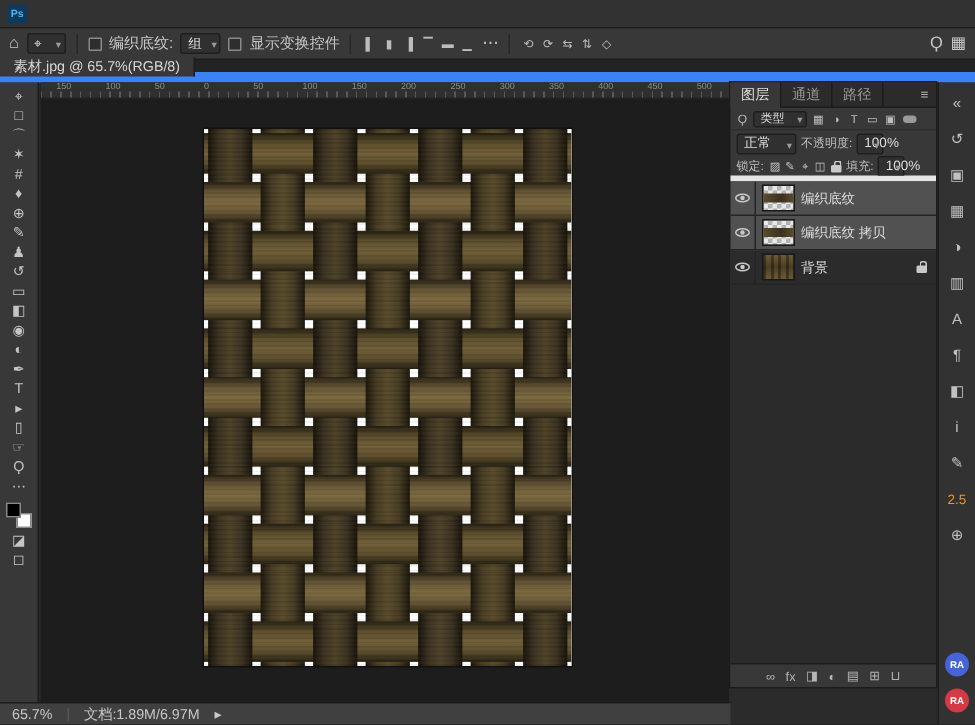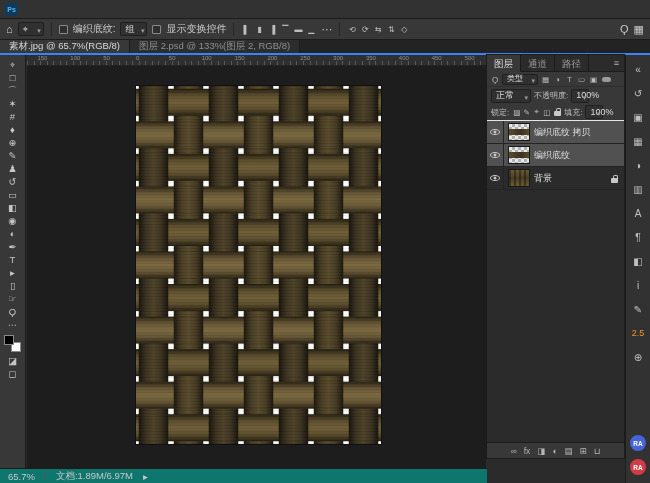--- a/index.html
+++ b/index.html
@@ -19,21 +19,21 @@
   .sep{width:1px;height:13px;background:#272727;margin:0 2px}
   .obspacer{flex:1}
   .dd{display:inline-flex;align-items:center;background:#303030;border:1px solid #1f1f1f;border-radius:2px;padding:0 12px 0 4px;position:relative;font-size:9px;height:14px;line-height:13px;color:#ddd;white-space:nowrap}
   .dd::after{content:"▾";position:absolute;right:2px;top:1px;font-size:7px;color:#9a9a9a}
   .dd.tooldd{min-width:26px}
   .cb{width:9px;height:9px;border:1px solid #8a8a8a;border-radius:1px;background:#2e2e2e;display:inline-block}
   .icongroup{display:inline-flex;gap:3px;align-items:center}
   .icongroup span{font-size:8px;color:#bdbdbd;width:10px;text-align:center}
 
   
-  .tabbar{position:absolute;left:0;top:40px;right:0;height:15px;background:#232323;border-bottom:2px solid #3b82f6;display:flex;align-items:flex-end}
+  .tabbar{position:absolute;left:0;top:40px;right:0;height:15px;background:#232323;border-bottom:7px solid #3b82f6;display:flex;align-items:center}
   .dtab{display:flex;align-items:center;padding:0 9px;font-size:9.5px;color:#8f8f8f;background:#2d2d2d;border-right:1px solid #1c1c1c;white-space:nowrap}
   .dtab.act{background:#383838;color:#d8d8d8}
 
   
   .toolbar{position:absolute;left:0;top:55px;width:26px;bottom:15px;background:#383838;border-right:1px solid #1c1c1c;display:flex;flex-direction:column;align-items:center;padding-top:3px}
   .tcol{display:flex;flex-direction:column;align-items:center;width:100%}
   .tool{width:20px;height:13px;line-height:13px;font-size:9.5px;color:#c5c5c5;text-align:center;cursor:default}
   .swatches{position:relative;width:17px;height:17px;margin:4px 0 2px 0}
   .fg{position:absolute;left:0;top:0;width:10px;height:10px;border:1px solid #8a8a8a;z-index:2}
   .bgc{position:absolute;right:0;bottom:0;width:10px;height:10px;border:1px solid #8a8a8a}
@@ -57,21 +57,21 @@
   .pfilter{display:flex;align-items:center;height:15px;padding:0 3px;gap:2px;border-bottom:1px solid #2e2e2e;overflow:hidden}
   .pficon{width:10px;text-align:center;color:#b9b9b9;font-size:8px}
   .fgroup{display:inline-flex;gap:1px;align-items:center}
   .fgroup span{font-size:7.5px;color:#bdbdbd;width:11px;text-align:center}
   .dd.kind{width:36px;height:11px;line-height:10px;font-size:8px}
   .ftoggle{width:9px;height:5px;background:#9a9a9a;border-radius:3px;margin-left:1px;flex:none}
   .pblend{display:flex;align-items:center;height:17px;padding:0 4px;gap:3px;overflow:hidden}
   .dd.mode{width:40px}
   .dd.opct{width:16px}
   .plabel{font-size:8px;color:#bfbfbf;white-space:nowrap}
-  .plock{display:flex;align-items:center;height:17px;padding:0 4px;gap:3px;border-bottom:1px solid #e5e5e5;overflow:hidden}
+  .plock{display:flex;align-items:center;height:17px;padding:0 4px;gap:3px;border-bottom:4px solid #e5e5e5;overflow:hidden}
   .lkgroup span{font-size:7.5px;color:#c0c0c0;width:9px;text-align:center}
   .plist{position:absolute;left:0;right:0;top:66px;bottom:16px;background:#2b2b2b;overflow:hidden}
   .lrow{display:flex;align-items:center;height:23px;border-bottom:1px solid #242424}
   .lrow.sel{background:#515151}
   .eyecell{width:17px;height:100%;display:flex;align-items:center;justify-content:center;border-right:1px solid #242424;flex:none}
   .eye{width:10px;height:6px;border:1px solid #c9c9c9;border-radius:50%;position:relative}
   .eye::after{content:"";position:absolute;left:50%;top:50%;transform:translate(-50%,-50%);width:3px;height:3px;background:#c9c9c9;border-radius:50%}
   .thumb{width:20px;height:16px;margin:0 5px;outline:1px solid #191919;flex:none;position:relative}
   .thumb.checker{background-image:linear-gradient(45deg,#b0b0b0 25%,transparent 25%,transparent 75%,#b0b0b0 75%),linear-gradient(45deg,#b0b0b0 25%,#e9e9e9 25%,#e9e9e9 75%,#b0b0b0 75%);background-size:6px 6px;background-position:0 0,3px 3px}
   .thumb.checker::after{content:"";position:absolute;left:0;right:0;top:5px;height:6px;background:linear-gradient(90deg,#5a4c2b,#3a3120 60%,#5a4c2b)}
@@ -86,21 +86,21 @@
 
   
   .rstrip{position:absolute;left:625px;top:55px;width:25px;bottom:0;background:#323232;border-left:1px solid #1c1c1c;display:flex;flex-direction:column;align-items:center;padding-top:2px}
   .dockicons{display:flex;flex-direction:column;align-items:center;width:100%}
   .sicon{width:100%;height:24px;display:flex;align-items:center;justify-content:center;color:#c0c0c0;font-size:10px}
   .ver{color:#f7941d !important;font-size:9px !important;font-weight:normal}
   .rbadges{margin-top:auto;display:flex;flex-direction:column;align-items:center;gap:8px;padding-bottom:8px}
   .badge{width:16px;height:16px;border-radius:50%;color:#fff;font-size:6.5px;font-weight:bold;display:flex;align-items:center;justify-content:center}
 
   
-  .statusbar{position:absolute;left:0;bottom:0;width:487px;height:15px;background:#0f766e;border-top:1px solid #1c1c1c;display:flex;align-items:center;font-size:9.5px;color:#c8c8c8;padding:0 8px;gap:10px}
+  .statusbar{position:absolute;left:0;bottom:0;width:487px;height:15px;background:#404040;border-top:1px solid #1c1c1c;display:flex;align-items:center;font-size:9.5px;color:#c8c8c8;padding:0 8px;gap:10px}
   .sdiv{width:1px;height:9px;background:#555}
 </style>
 </head>
 <body>
 
 <div class="menubar">
   <span class="pslogo">Ps</span>
 </div>
 
 <div class="optionsbar">
@@ -131,23 +131,20 @@
       <span>◇</span>
     </span>
   <span class="obspacer"></span>
   <span class="obicon">Ϙ</span>
   <span class="obicon">▦</span>
 </div>
 
 <div class="tabbar">
     <div class="dtab act">
       <span>素材.jpg @ 65.7%(RGB/8)</span>
-    </div>
-    <div class="dtab">
-      <span>图层 2.psd @ 133%(图层 2, RGB/8)</span>
     </div>
   </div>
 
 <div class="toolbar">
   <div class="tcol">
       <div class="tool">⌖</div>
       <div class="tool">□</div>
       <div class="tool">⌒</div>
       <div class="tool">✶</div>
       <div class="tool">#</div>
@@ -326,28 +323,28 @@
     <span class="lock"></span>
     <span class="plabel">填充:</span>
     <span class="dd opct">100%</span>
   </div>
   <div class="plist">
       <div class="lrow sel">
         <span class="eyecell">
           <span class="eye"></span>
         </span>
         <span class="thumb checker"></span>
-        <span class="lname">编织底纹 拷贝</span>
+        <span class="lname">编织底纹</span>
       </div>
       <div class="lrow sel">
         <span class="eyecell">
           <span class="eye"></span>
         </span>
         <span class="thumb checker"></span>
-        <span class="lname">编织底纹</span>
+        <span class="lname">编织底纹 拷贝</span>
       </div>
       <div class="lrow">
         <span class="eyecell">
           <span class="eye"></span>
         </span>
         <span class="thumb photo"></span>
         <span class="lname">背景</span>
         <span class="locksp"><span class="lock"></span></span>
       </div>
     </div>

